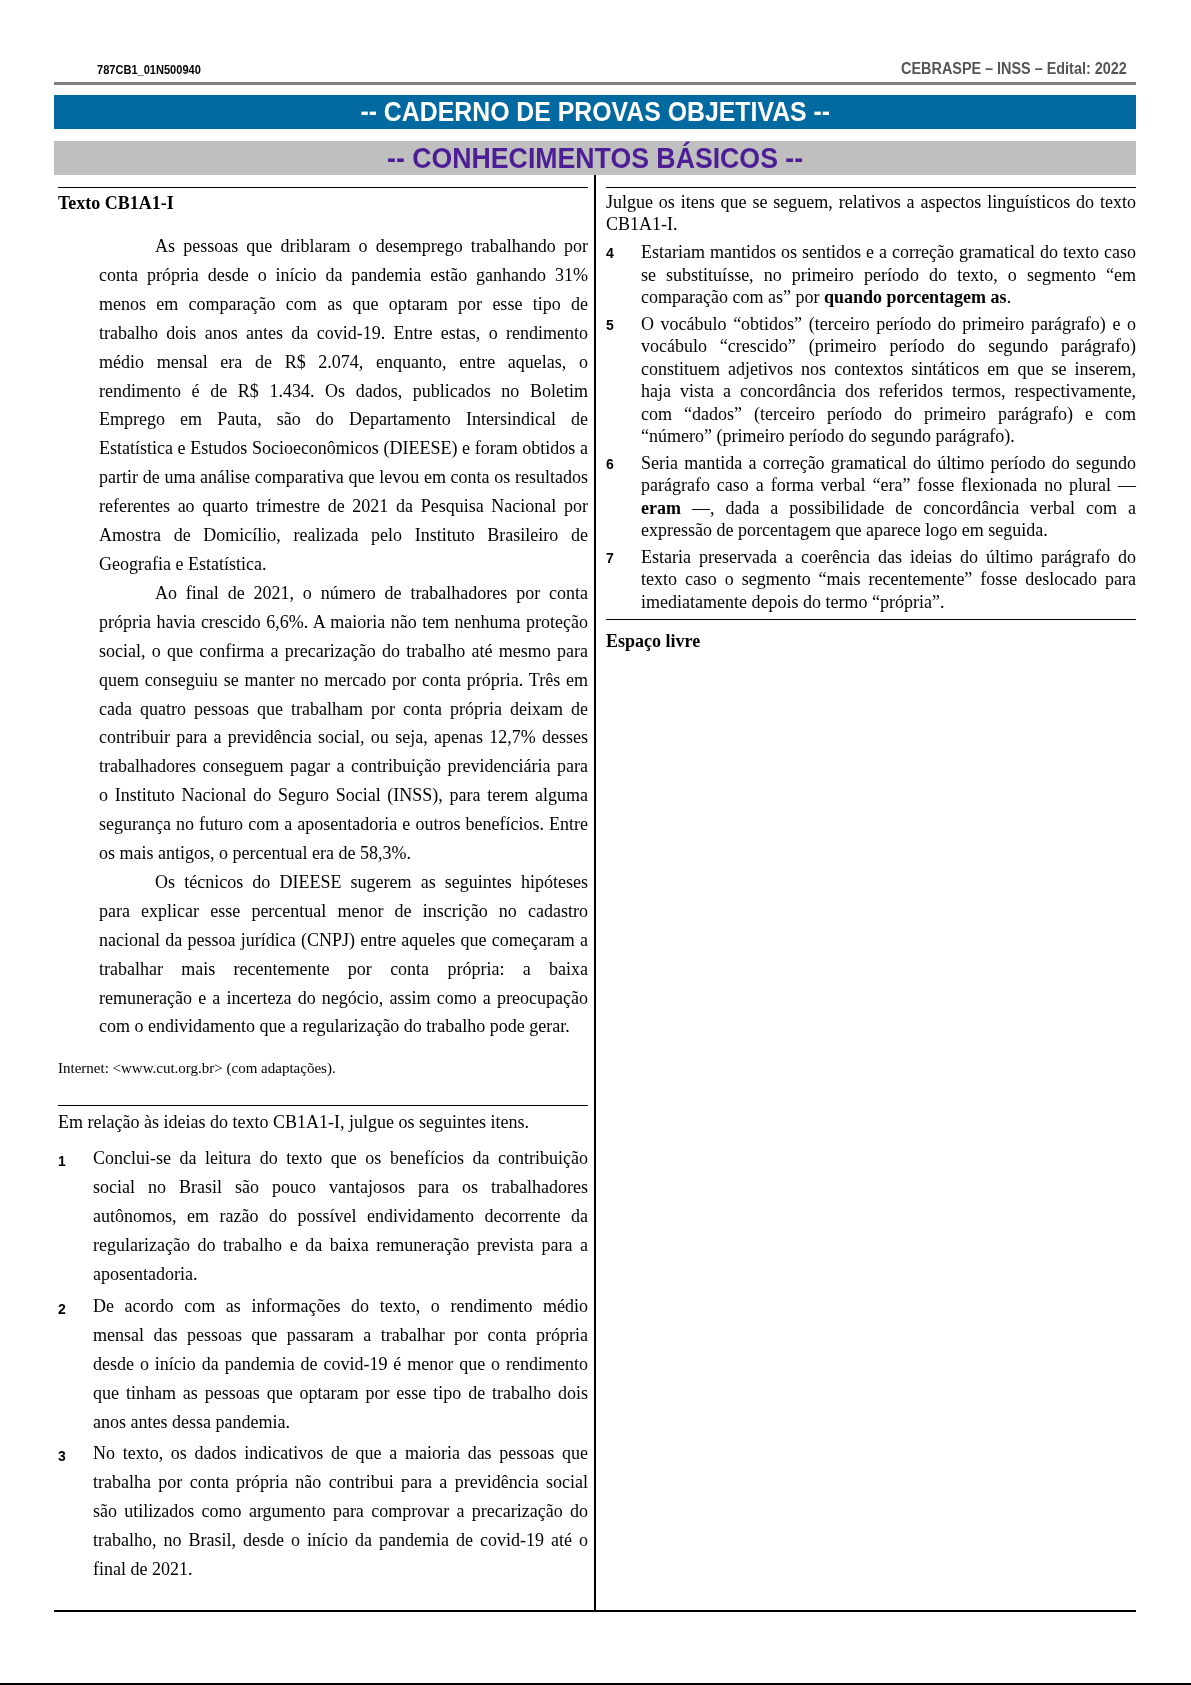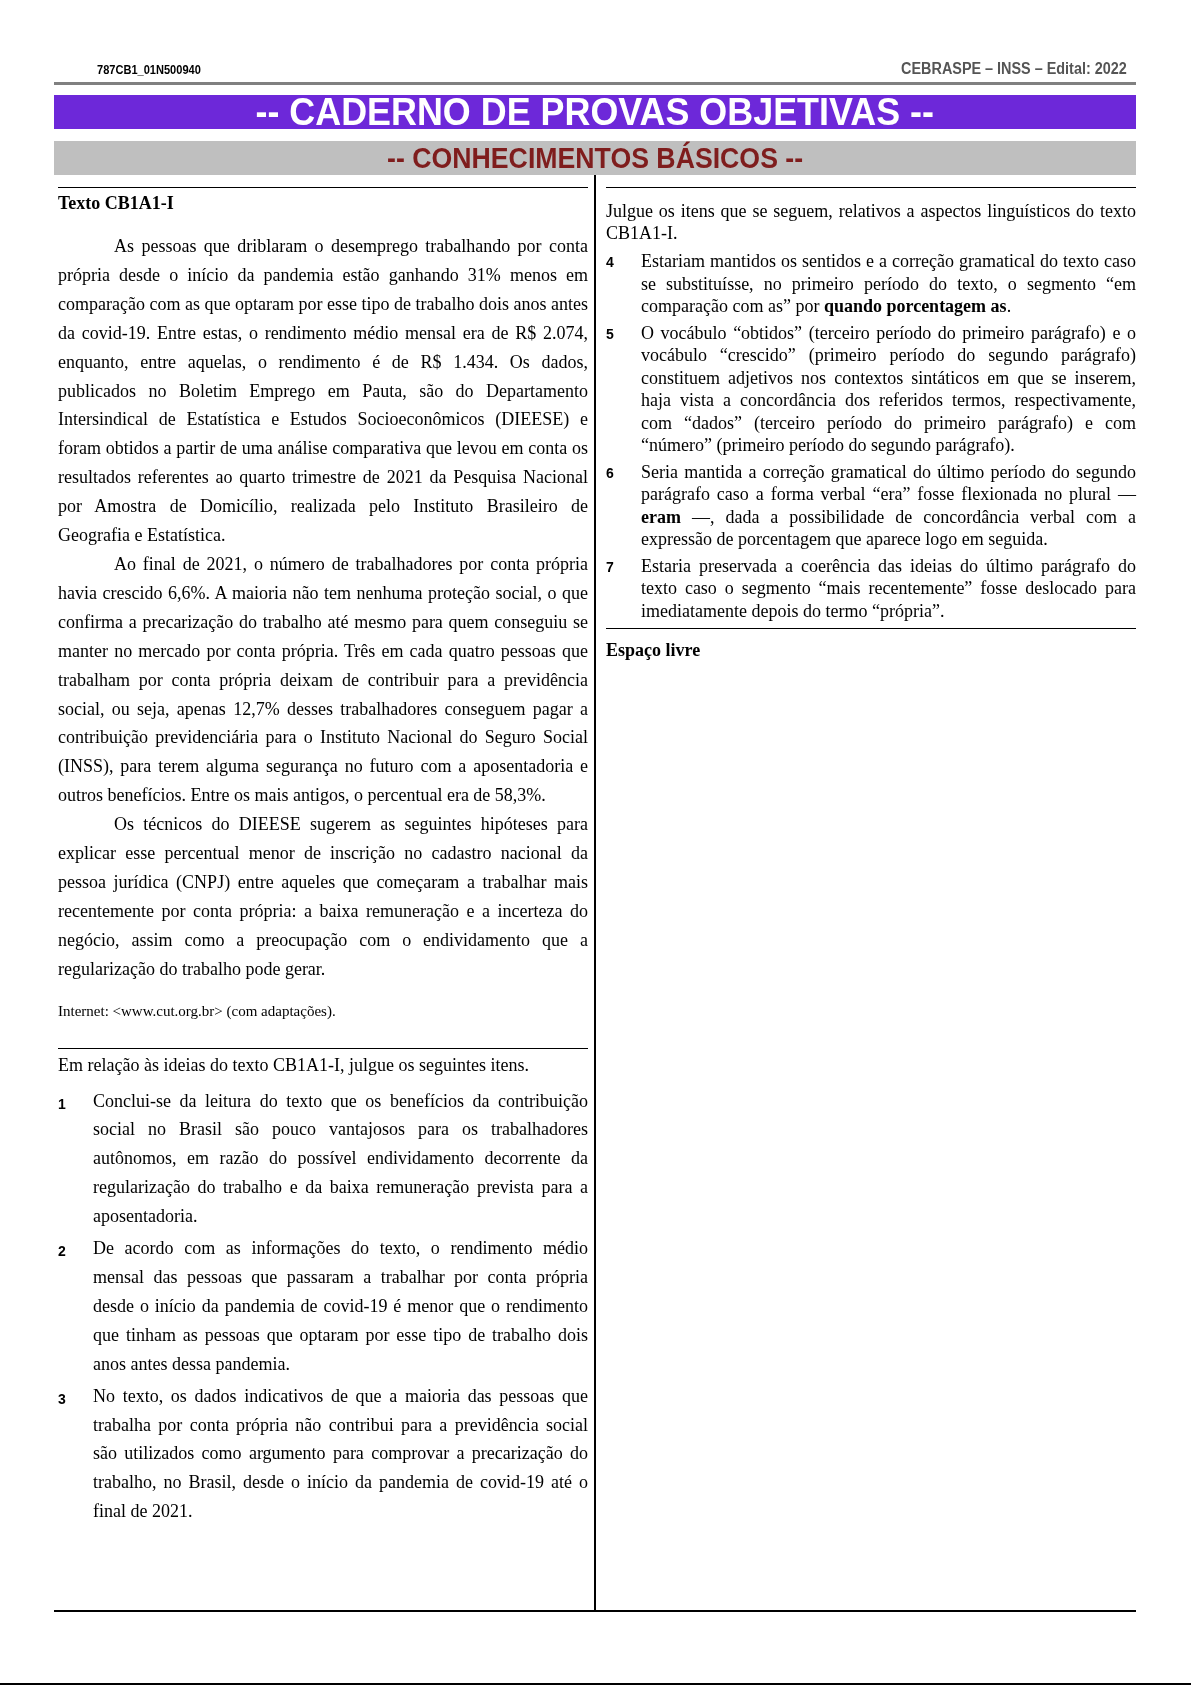--- a/index.html
+++ b/index.html
@@ -6,45 +6,45 @@
   html, body { width: 1191px; height: 1685px; background: #ffffff; overflow: hidden; }
   body { position: relative; font-family: "Liberation Serif", "DejaVu Serif", serif; color: #000; }
 
   .page { position: absolute; left: 54px; top: 0; width: 1082px; }
 
   .top-header { position: absolute; left: 3px; top: 60px; width: 1082px; height: 22px; }
   .doc-code { position: absolute; left: 40px; top: 2px; font-family: "Liberation Sans", "DejaVu Sans", sans-serif; font-weight: bold; font-size: 13px; color: #000; transform: scaleX(0.85); transform-origin: left center; }
   .exam-id { position: absolute; right: 12px; top: 0px; font-family: "Liberation Sans", "DejaVu Sans", sans-serif; font-weight: bold; font-size: 16px; color: #555; transform: scaleX(0.9); transform-origin: right center; }
   .header-rule { position: absolute; left: 0; top: 82px; width: 1082px; height: 3px; background: #808080; }
 
-  .banner-dark { position: absolute; left: 0; top: 95px; width: 1082px; height: 34px; background: #6d28d9; color: #fff; text-align: center; font-family: "Liberation Sans", "DejaVu Sans", sans-serif; font-weight: bold; font-size: 39px; line-height: 34px; }
-  .banner-light { position: absolute; left: 0; top: 141px; width: 1082px; height: 34px; background: #bfbfbf; color: #7f1d1d; text-align: center; font-family: "Liberation Sans", "DejaVu Sans", sans-serif; font-weight: bold; font-size: 29px; line-height: 34px; }
+  .banner-dark { position: absolute; left: 0; top: 95px; width: 1082px; height: 34px; background: #0369a1; color: #fff; text-align: center; font-family: "Liberation Sans", "DejaVu Sans", sans-serif; font-weight: bold; font-size: 27px; line-height: 34px; }
+  .banner-light { position: absolute; left: 0; top: 141px; width: 1082px; height: 34px; background: #bfbfbf; color: #4c1d95; text-align: center; font-family: "Liberation Sans", "DejaVu Sans", sans-serif; font-weight: bold; font-size: 29px; line-height: 34px; }
   .banner-dark span, .banner-light span { display: inline-block; transform: scaleX(0.92); }
 
   .col-divider { position: absolute; left: 540px; top: 175px; width: 2px; height: 1437px; background: #000; }
   .bottom-rule { position: absolute; left: 0; top: 1610px; width: 1082px; height: 2px; background: #000; }
   .page-bottom-rule { position: absolute; left: 0; top: 1683px; width: 1191px; height: 2px; background: #000; }
 
   
   .left-col { position: absolute; left: 4px; top: 187px; width: 530px; }
   .rule { width: 100%; height: 1px; background: #000; }
   .text-title { font-weight: bold; font-size: 18px; margin-top: 4px; line-height: 22px; }
-  .passage { margin-top: 18px; font-size: 18px; line-height: 28.9px; text-align: justify; }
+  .passage { margin-top: 18px; font-size: 18px; line-height: 28.9px; text-align: justify; margin-left: 41px; }
   .passage p { text-indent: 56px; }
   .source { text-align: left; font-size: 15px; margin-top: 20px; line-height: 14px; }
   .q-block { margin-top: 30px; }
   .q-intro { font-size: 18px; line-height: 24px; margin-top: 4px; }
   .q-list { margin-top: 10px; }
   .q-item { display: flex; font-size: 18px; line-height: 28.9px; margin-bottom: 3px; }
   .q-num { width: 35px; flex: 0 0 35px; font-family: "Liberation Sans", "DejaVu Sans", sans-serif; font-weight: bold; font-size: 14px; padding-top: 3px; }
   .q-text { flex: 1; text-align: justify; }
 
   
   .right-col { position: absolute; left: 552px; top: 187px; width: 530px; }
-  .r-intro { font-size: 18px; line-height: 22px; margin-top: 12px; text-align: justify; }
+  .r-intro { font-size: 18px; line-height: 22px; margin-top: 3px; text-align: justify; }
   .r-list { margin-top: 6px; }
   .r-item { display: flex; font-size: 18px; line-height: 22.5px; margin-bottom: 4px; }
   .r-item .q-num { padding-top: 1px; }
   .free-space { margin-top: 6px; }
   .free-title { font-weight: bold; font-size: 18px; line-height: 22px; margin-top: 10px; }
   b { font-weight: bold; }
 </style>
 </head>
 <body>
 

